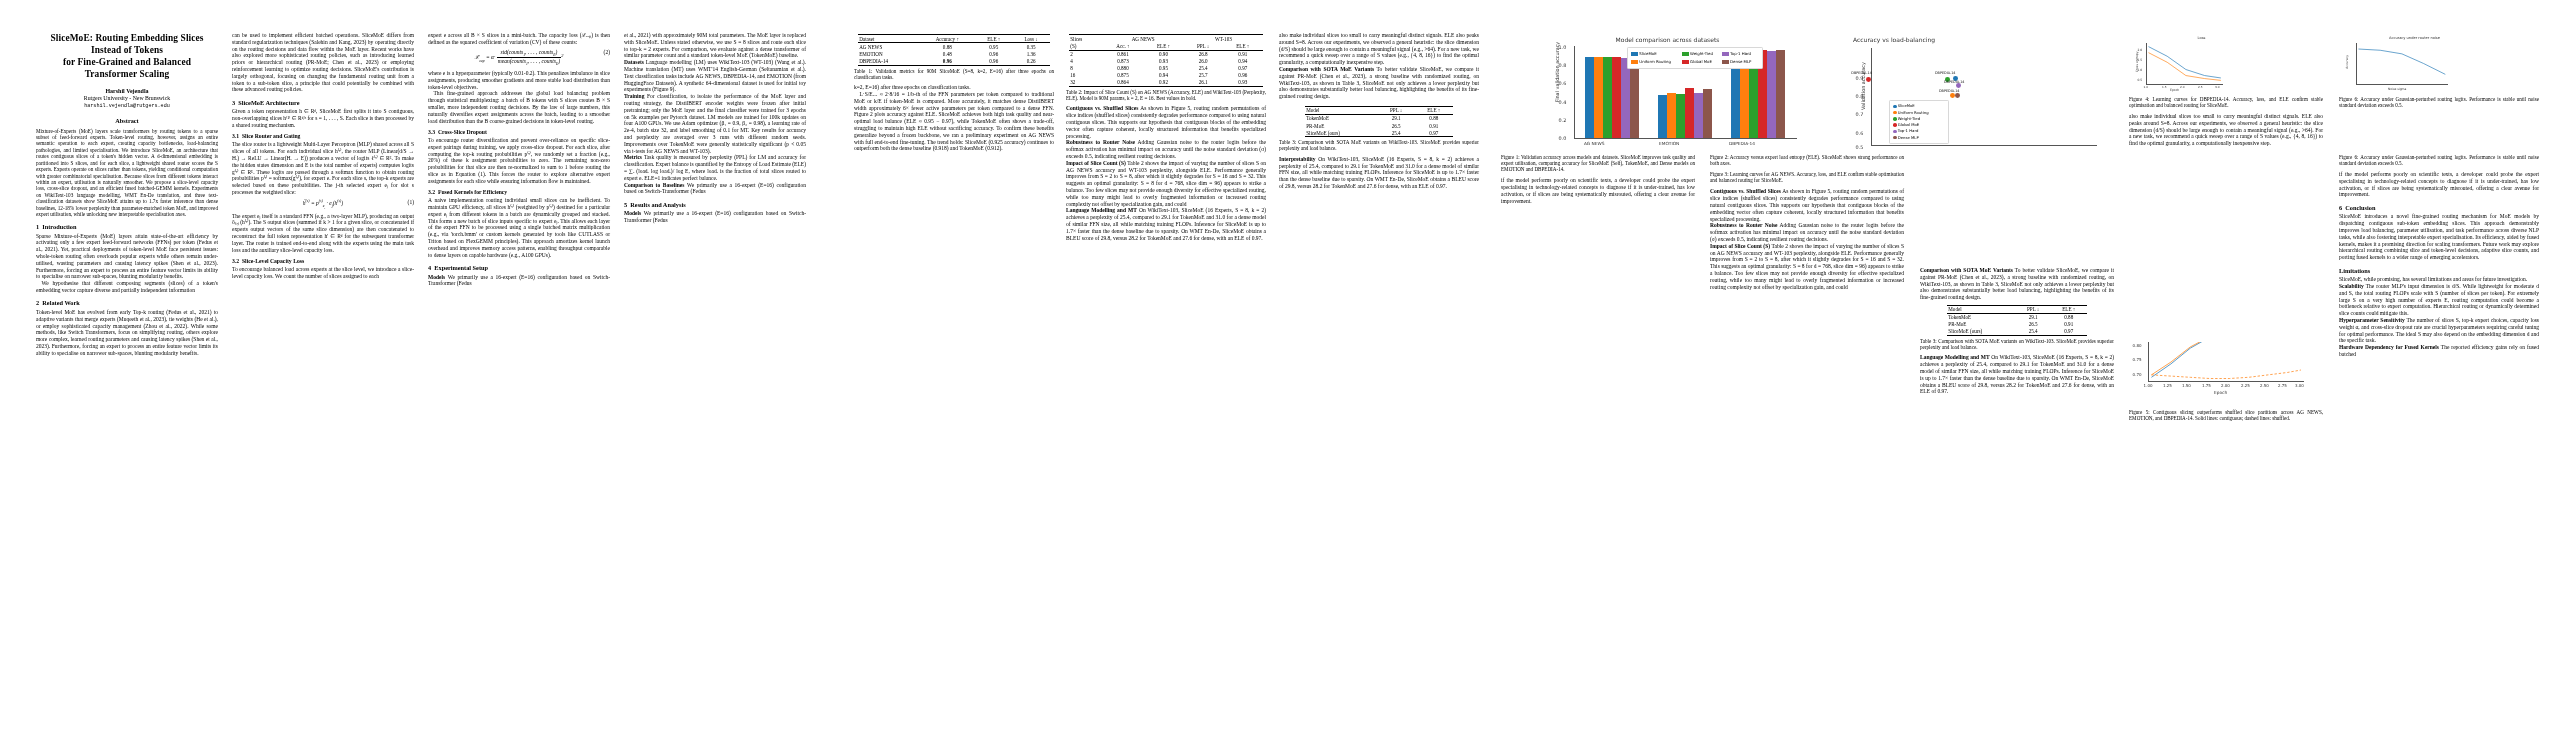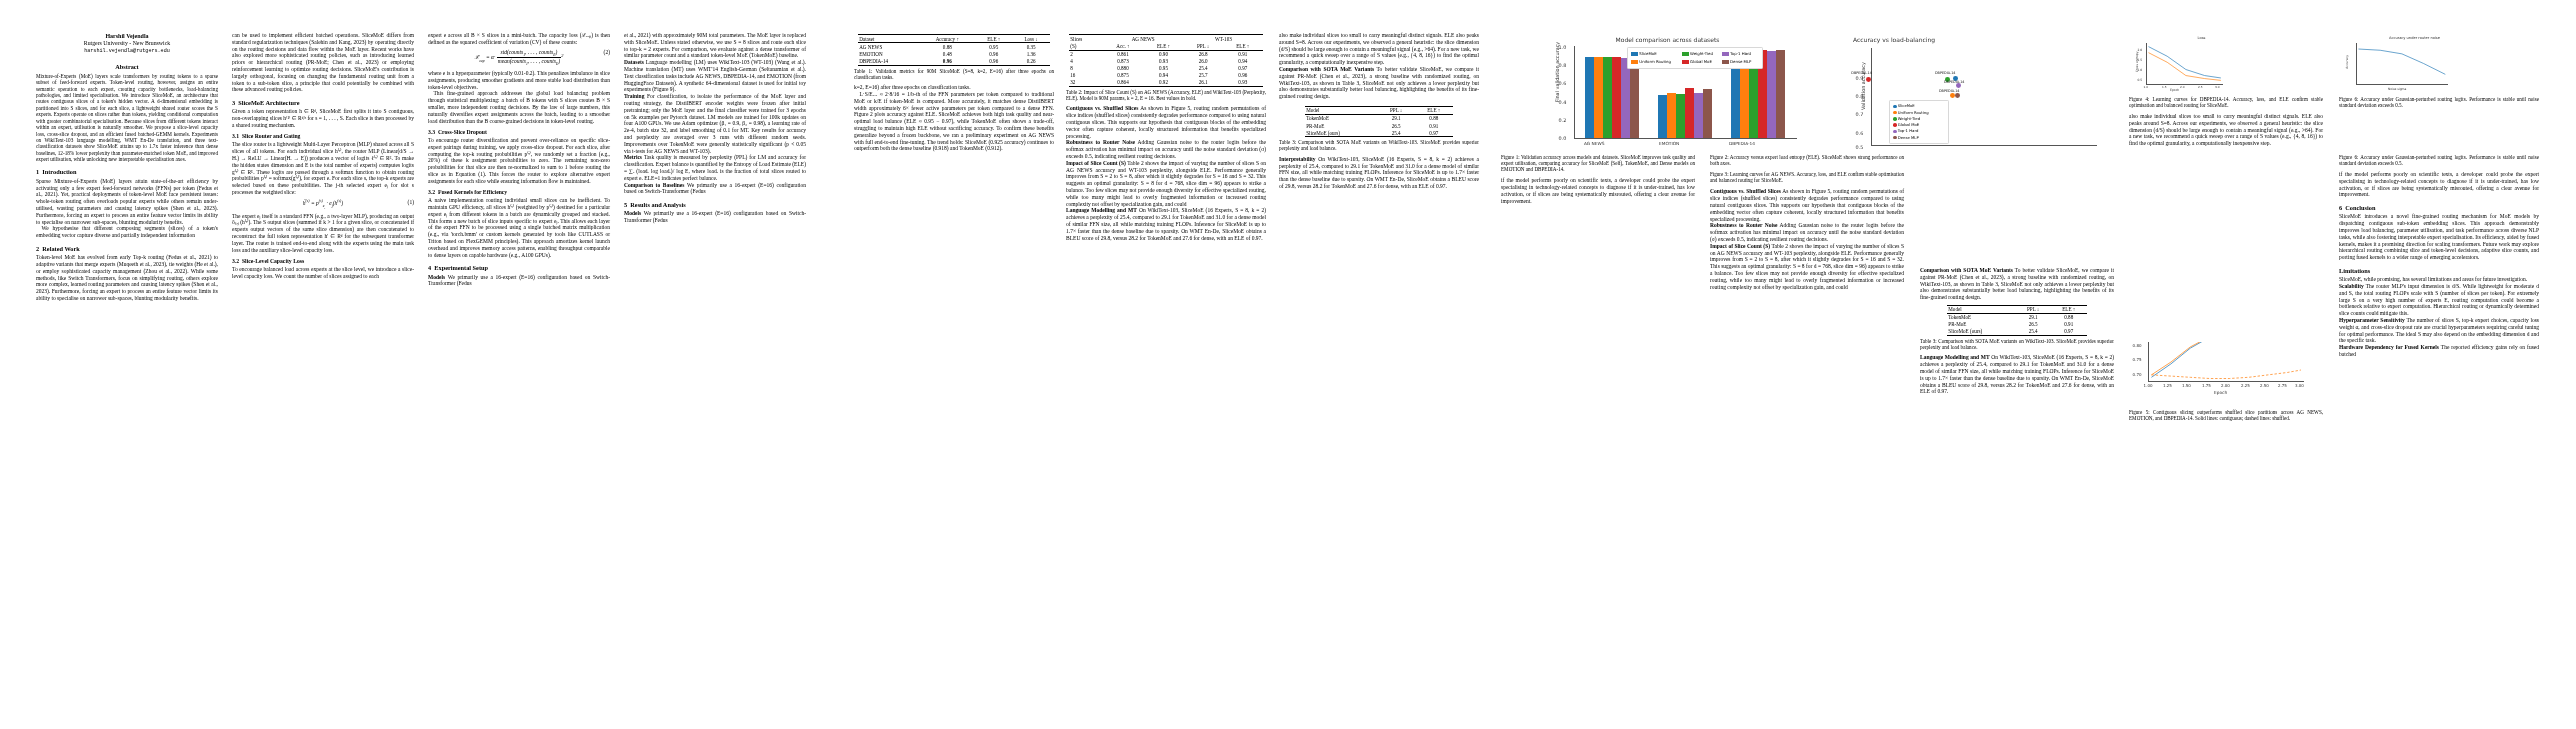--- a/index.html
+++ b/index.html
@@ -63,20 +63,24 @@
   .r5{left:2339px;width:200px;}
   .colr{position:absolute;top:32px;font-size:5.5px;line-height:1.238;text-align:justify;
         -webkit-hyphens:auto;hyphens:auto;}
 </style>
 </head>
 <body>
 
 <div class="page">
 
   <div class="col c1">
+    <h1 class="title">
+      <span>SliceMoE: Routing Embedding Slices Instead of Tokens</span><br>
+      <span>for Fine-Grained and Balanced Transformer Scaling</span>
+    </h1>
     <div class="authors">
       <div class="nm">Harshil Vejendla</div>
       <div>Rutgers University - New Brunswick</div>
       <div class="mono">harshil.vejendla@rutgers.edu</div>
     </div>
     <h2 class="abs">Abstract</h2>
     <div class="abstract">Mixture-of-Experts (MoE) layers scale transformers by routing tokens to a sparse subset of feed-forward experts. Token-level routing, however, assigns an entire semantic operation to each expert, creating capacity bottlenecks, load-balancing pathologies, and limited specialisation. We introduce SliceMoE, an architecture that routes contiguous slices of a token's hidden vector. A d-dimensional embedding is partitioned into S slices, and for each slice, a lightweight shared router scores the S experts. Experts operate on slices rather than tokens, yielding conditional computation with greater combinatorial specialisation. Because slices from different tokens interact within an expert, utilisation is naturally smoother. We propose a slice-level capacity loss, cross-slice dropout, and an efficient fused batched-GEMM kernels. Experiments on WikiText-103 language modelling, WMT En-De translation, and three text-classification datasets show SliceMoE attains up to 1.7x faster inference than dense baselines, 12-18% lower perplexity than parameter-matched token MoE, and improved expert utilisation, while unlocking new interpretable specialisation axes.</div>
 
     <h2 class="sec">
       <span>1</span>&nbsp;&nbsp;<span>Introduction</span>

